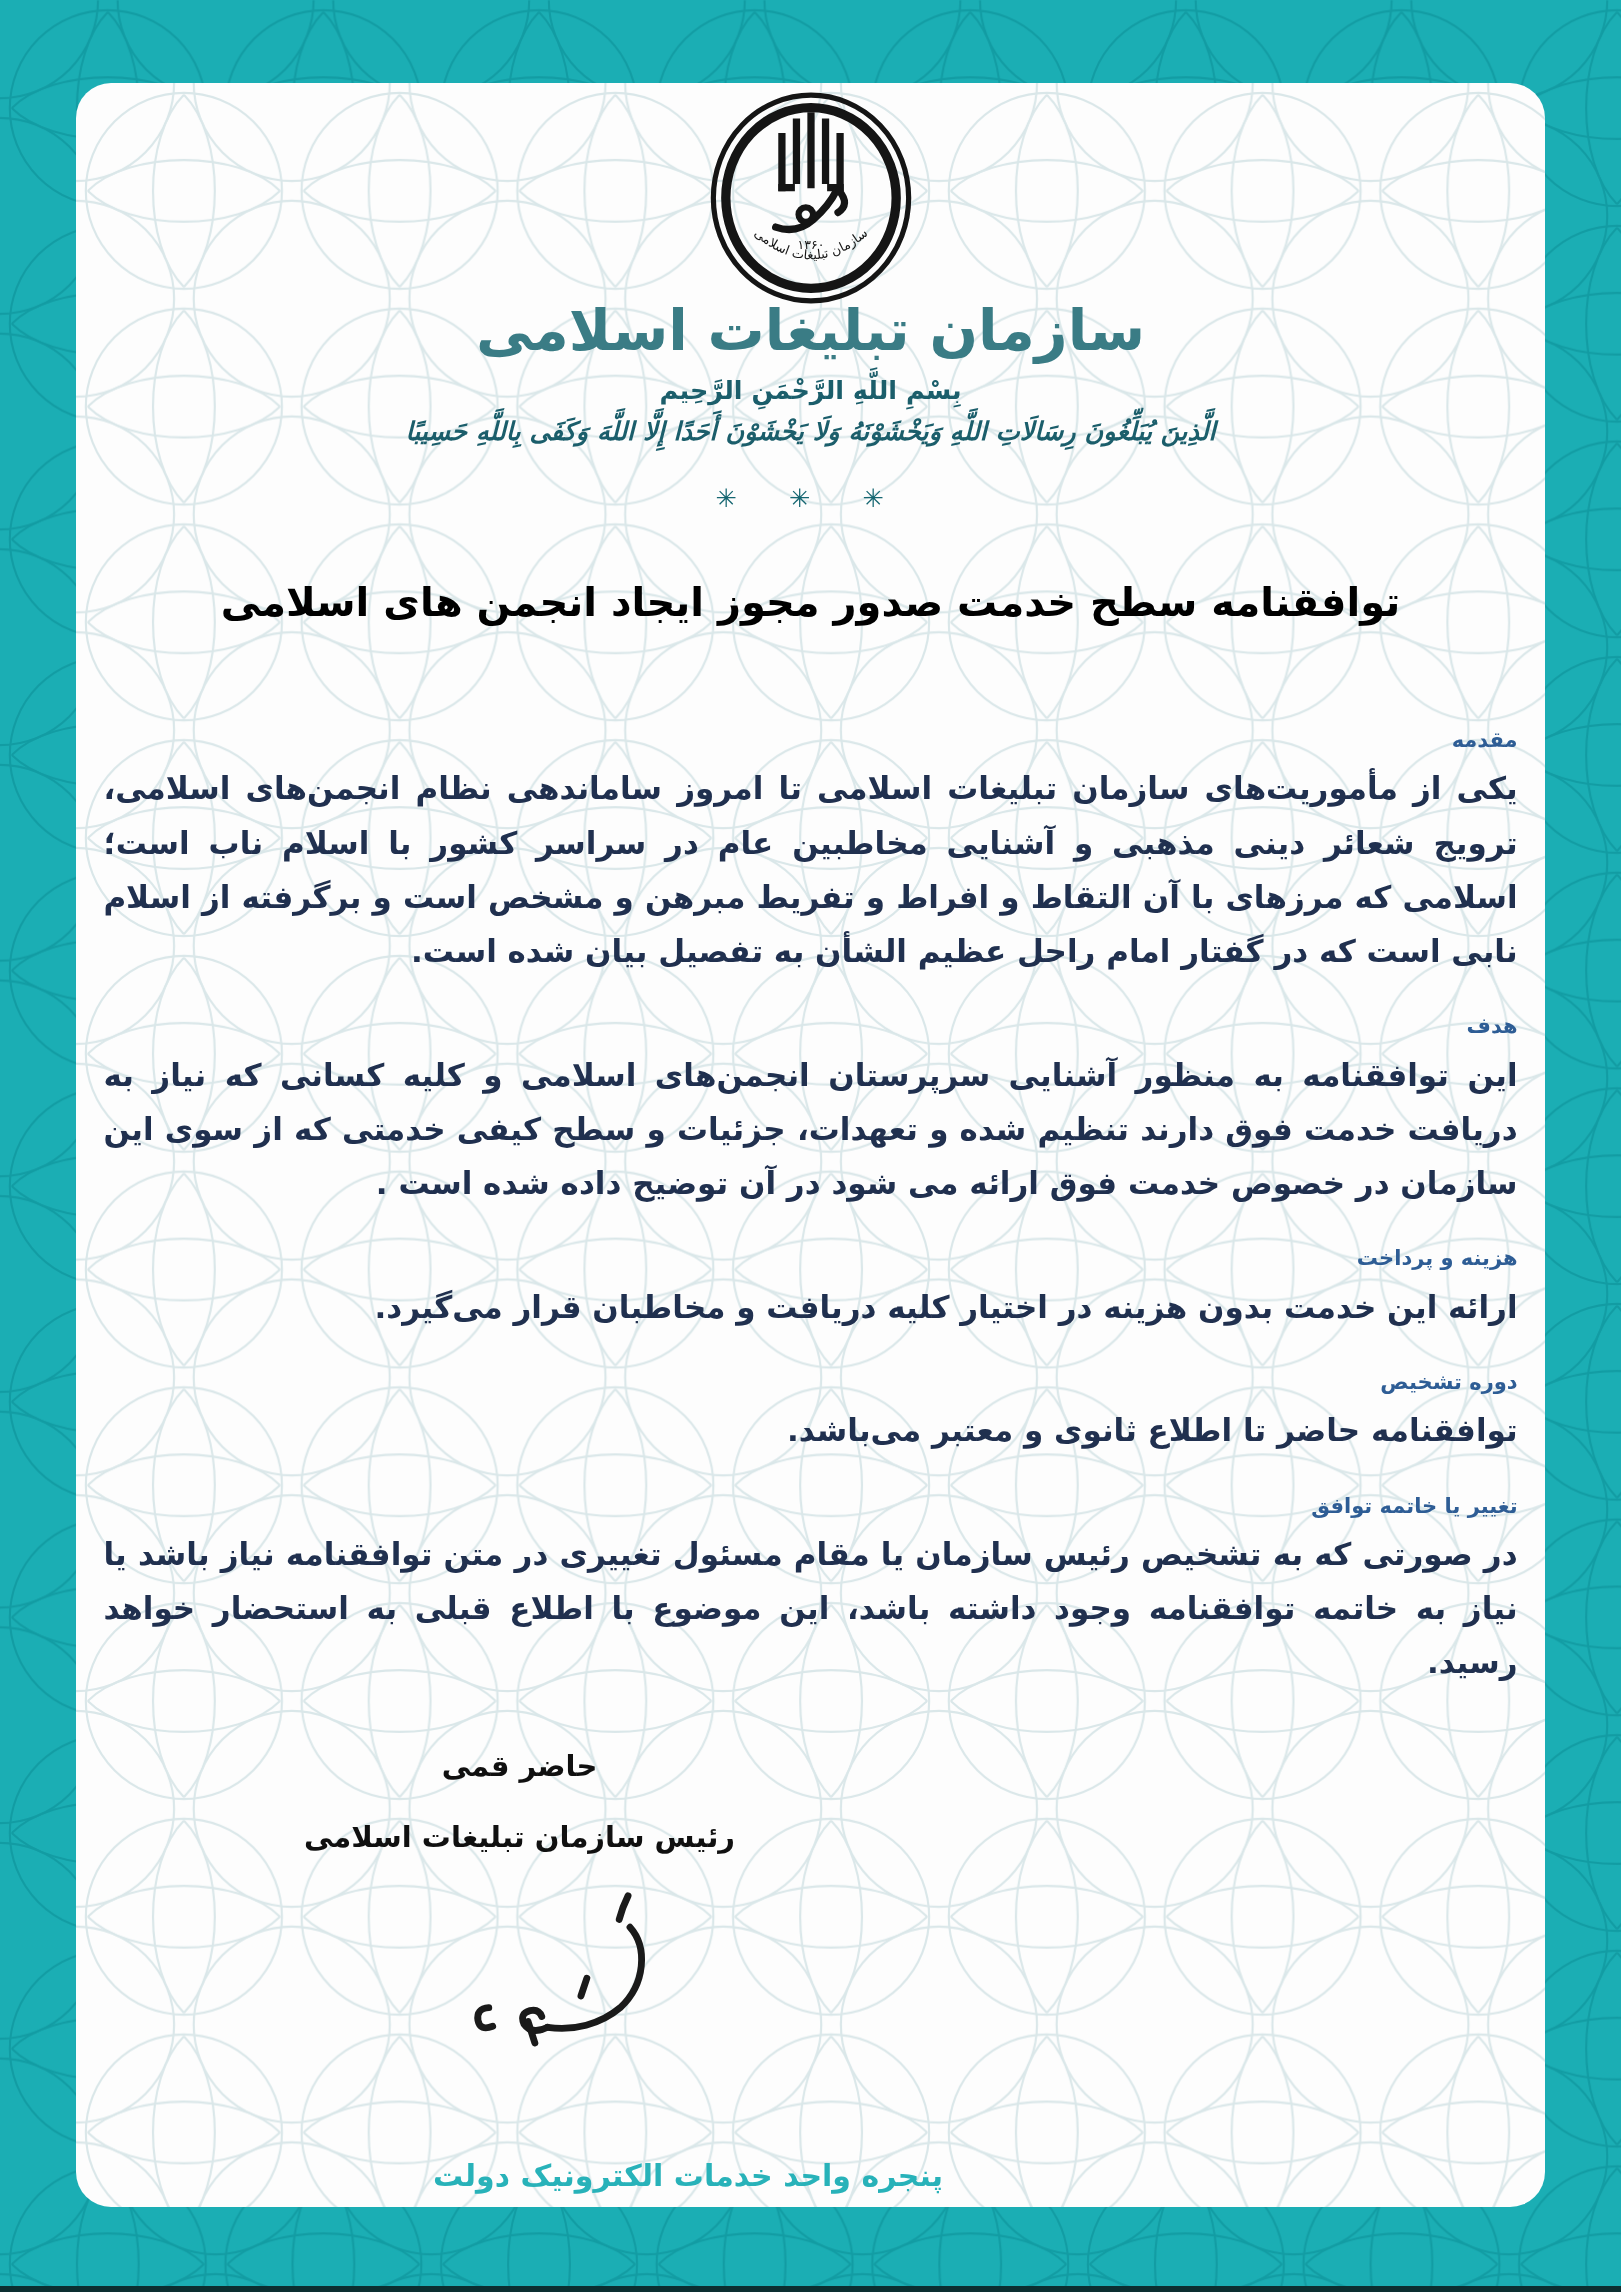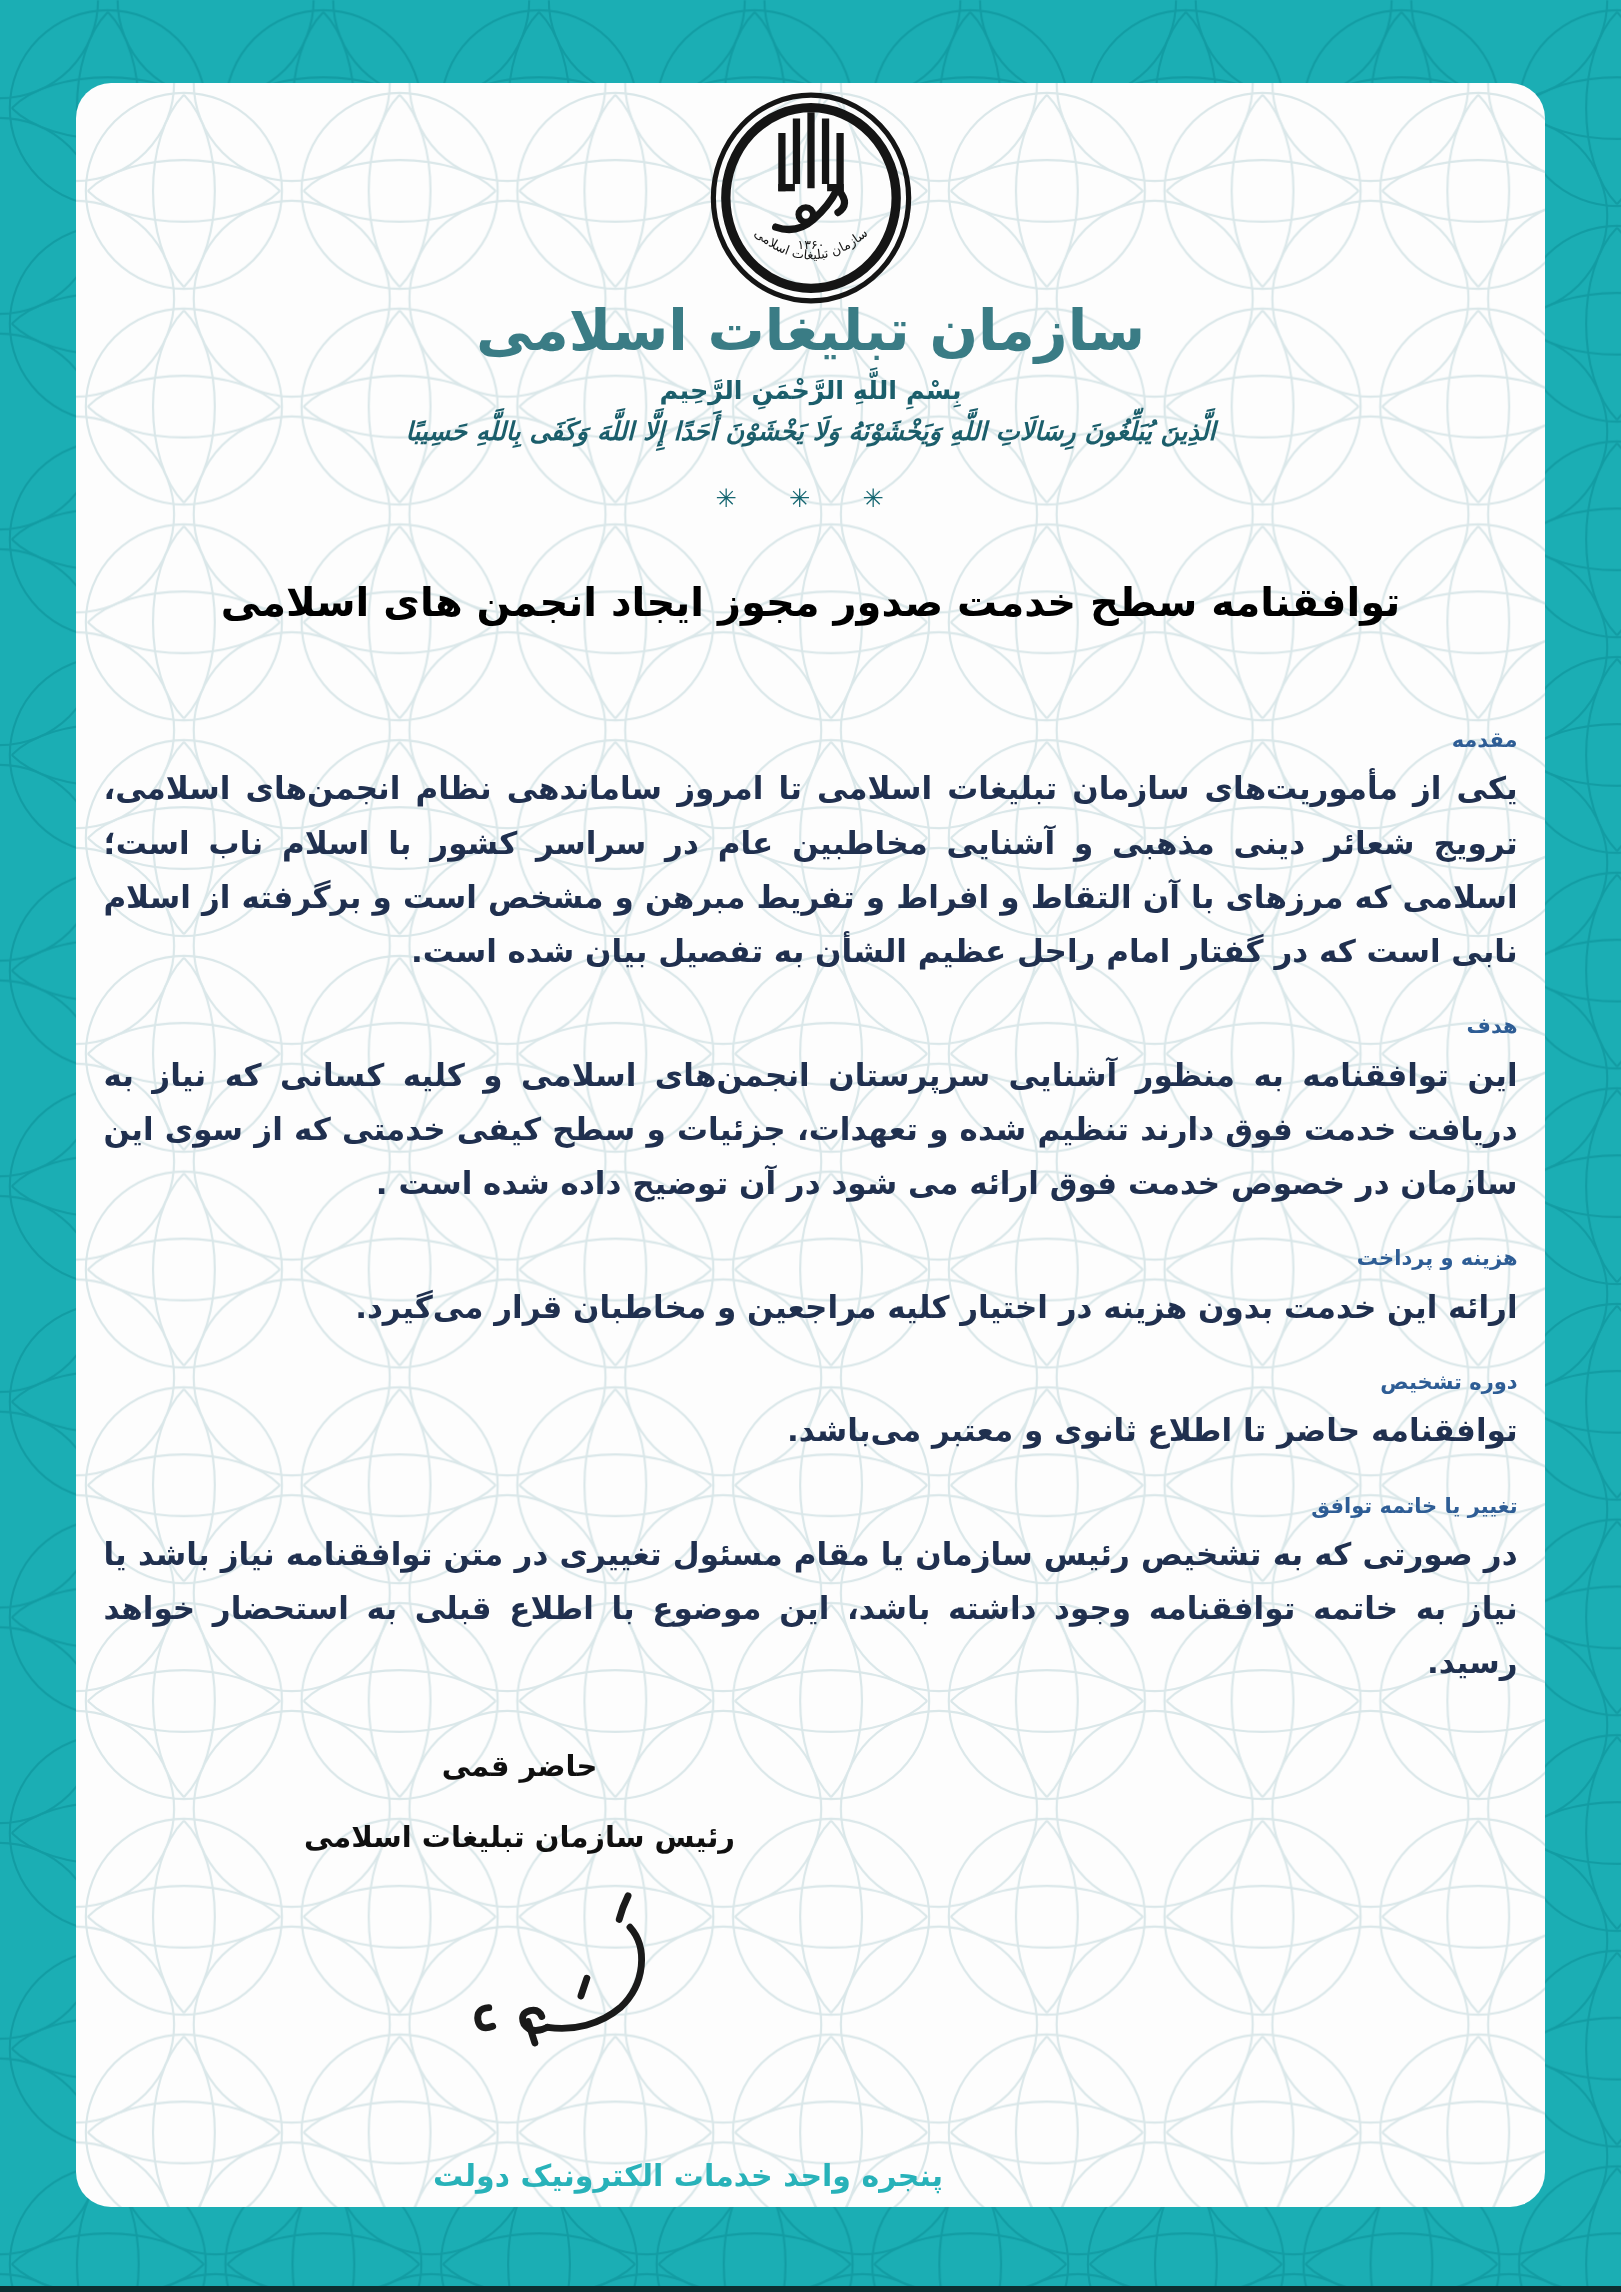--- a/index.html
+++ b/index.html
@@ -139,21 +139,21 @@
         </div>
 
         <div class="section">
           <h2 class="section-heading">هدف</h2>
           <p class="section-body">این توافقنامه به منظور آشنایی سرپرستان انجمن‌های اسلامی و کلیه کسانی که نیاز به دریافت خدمت فوق دارند تنظیم شده و تعهدات، جزئیات و سطح کیفی خدمتی که از سوی این سازمان در خصوص خدمت فوق ارائه می شود در آن توضیح داده شده است .</p>
         </div>
 
 
         <div class="section">
           <h2 class="section-heading">هزینه و پرداخت</h2>
-          <p class="section-body">ارائه این خدمت بدون هزینه در اختیار کلیه مراجعین و مخاطبان قرار می‌گیرد.</p>
+          <p class="section-body">ارائه این خدمت بدون هزینه در اختیار کلیه دریافت و مخاطبان قرار می‌گیرد.</p>
         </div>
 
         <div class="section">
           <h2 class="section-heading">دوره تشخیص</h2>
           <p class="section-body">توافقنامه حاضر تا اطلاع ثانوی و معتبر می‌باشد.</p>
         </div>
 
         <div class="section">
           <h2 class="section-heading">تغییر یا خاتمه توافق</h2>
           <p class="section-body">در صورتی که به تشخیص رئیس سازمان یا مقام مسئول تغییری در متن توافقنامه نیاز باشد یا نیاز به خاتمه توافقنامه وجود داشته باشد، این موضوع با اطلاع قبلی به استحضار خواهد رسید.</p>

